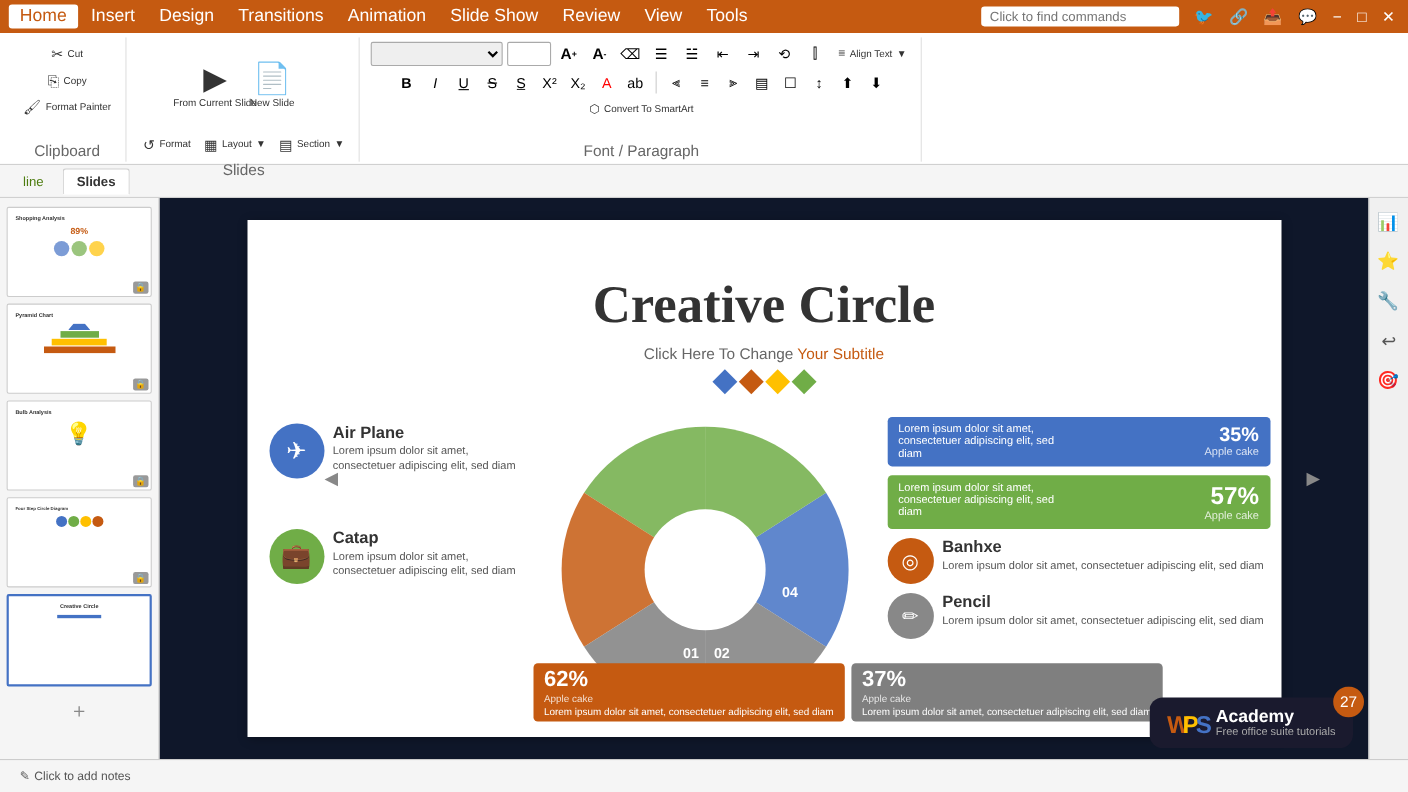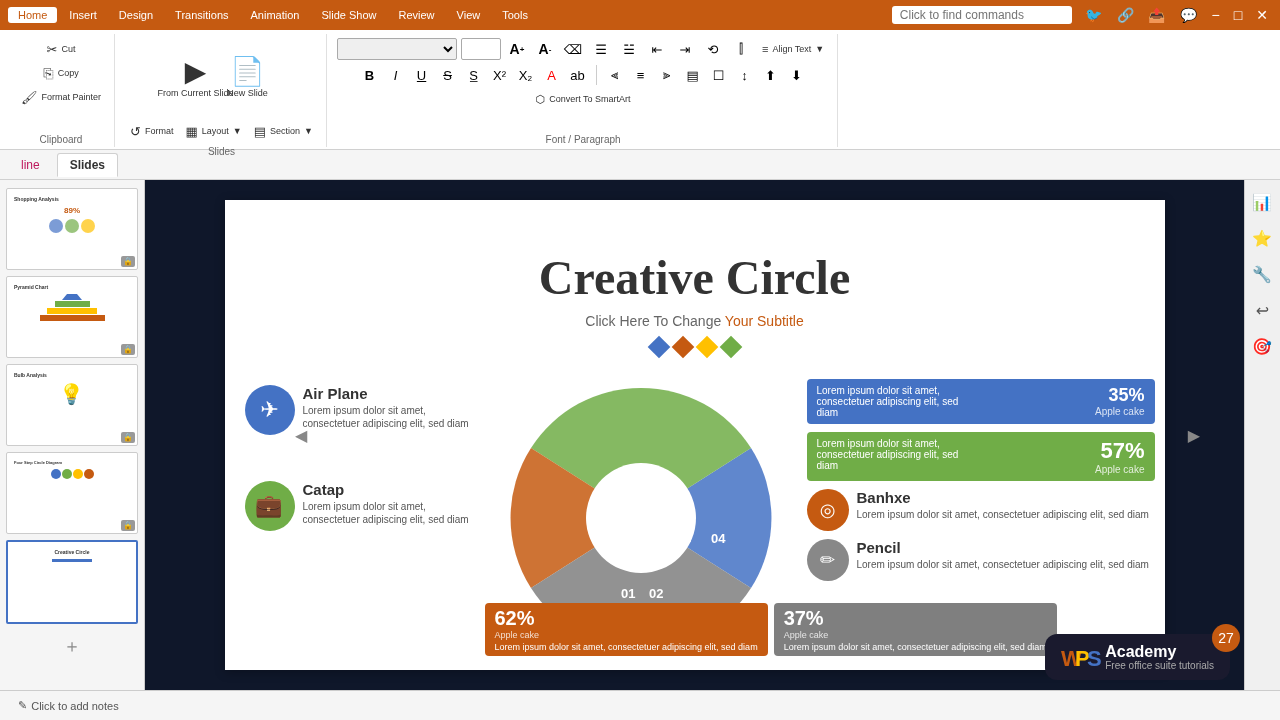--- a/index.html
+++ b/index.html
@@ -9,21 +9,21 @@
     .menu-bar {
       display: flex;
       align-items: center;
       background: #c55a11;
       height: 30px;
       padding: 0 8px;
       gap: 2px;
     }
     .menu-item {
       color: white;
-      font-size: 11px;
+      font-size: 16px;
       padding: 2px 10px;
       cursor: pointer;
       border-radius: 3px;
       white-space: nowrap;
     }
     .menu-item.active { background: white; color: #c55a11; }
     .menu-spacer { flex: 1; }
     .search-box {
       background: white;
       border: none;
@@ -61,21 +61,21 @@
       display: flex;
       flex-direction: column;
       align-items: center;
       border-right: 1px solid #e0e0e0;
       padding: 2px 8px;
       height: 100%;
       justify-content: flex-start;
       padding-top: 4px;
     }
     .ribbon-group-label {
-      font-size: 10px;
+      font-size: 14px;
       color: #666;
       margin-top: auto;
       padding-top: 4px;
     }
     .ribbon-row {
       display: flex;
       align-items: center;
       gap: 2px;
     }
     .r-btn {
@@ -151,21 +151,21 @@
       align-items: center;
       height: 30px;
       padding: 0 8px;
       gap: 4px;
     }
     .tab {
       padding: 4px 12px;
       font-size: 12px;
       cursor: pointer;
       border-radius: 3px 3px 0 0;
-      color: #be185d;
+      color: #4d7c0f;
       border: 1px solid transparent;
     }
     .tab.active {
       background: white;
       border: 1px solid #d0d0d0;
       border-bottom: 1px solid white;
       color: #333;
       font-weight: bold;
     }
 

